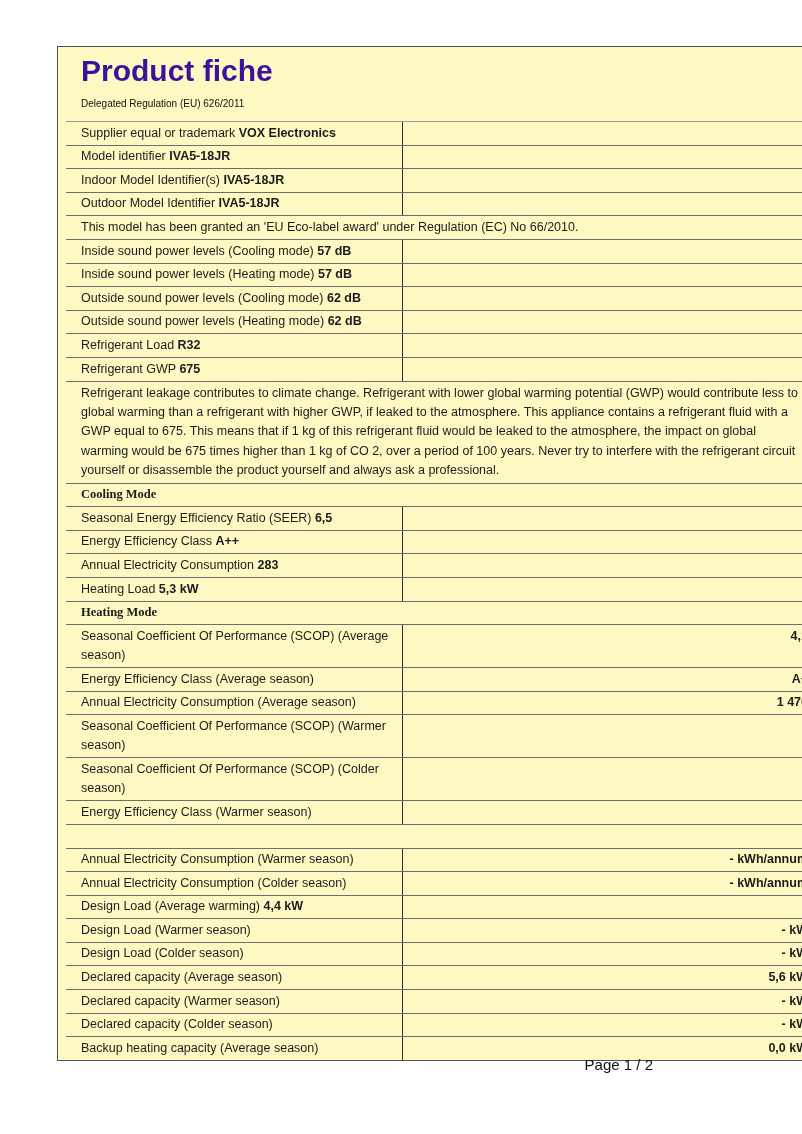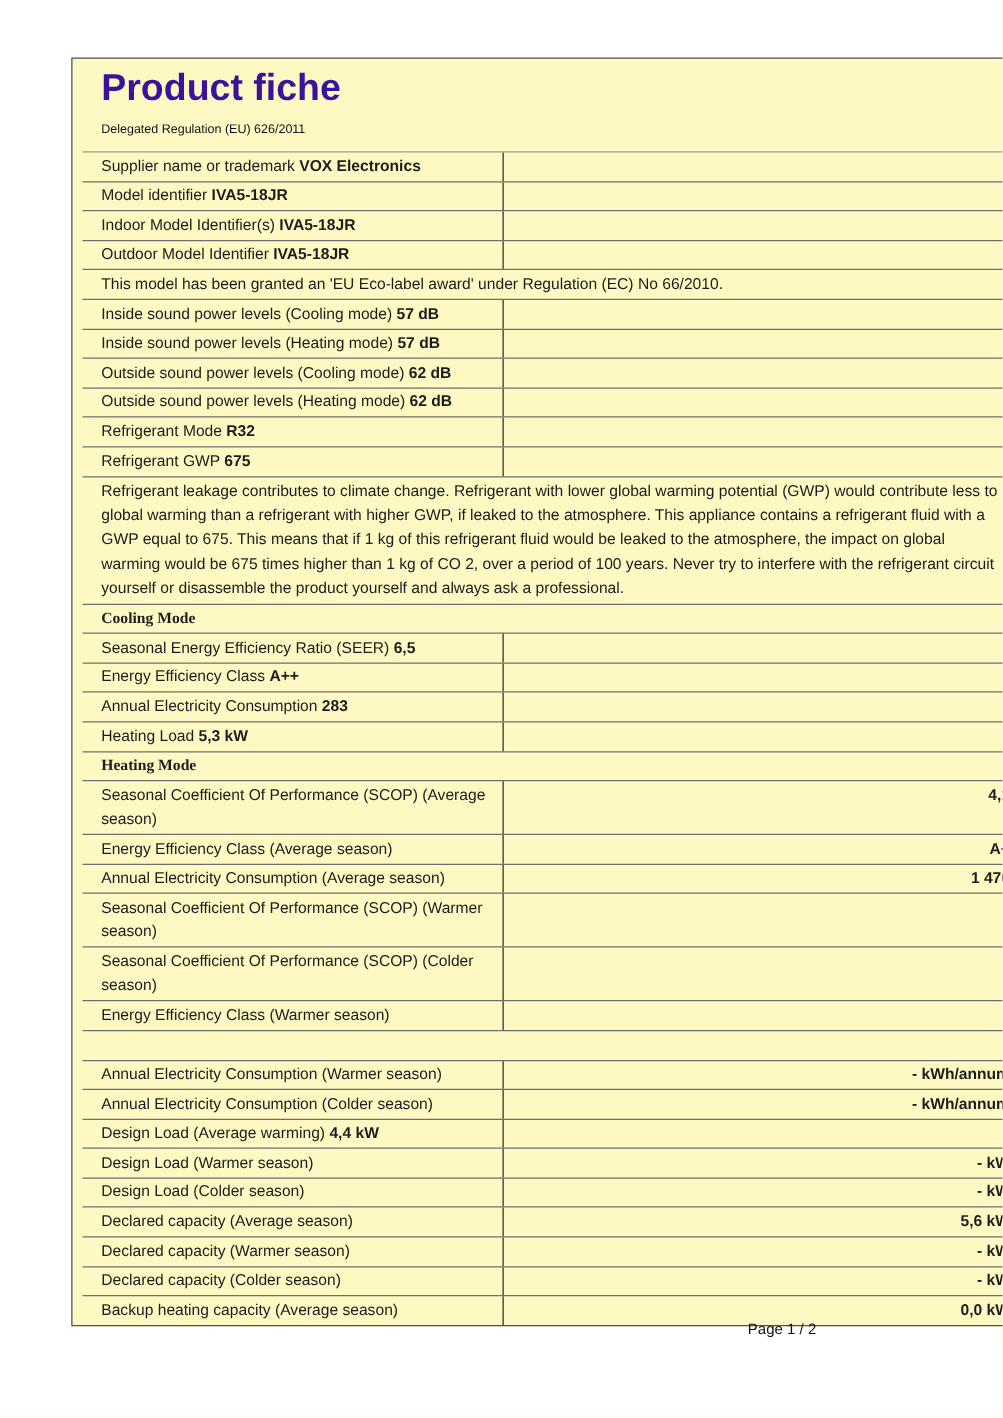--- a/index.html
+++ b/index.html
@@ -20,34 +20,34 @@
   .row:last-child{border-bottom:none;gap:40px;}
   .cell{font-size:12.5px;line-height:19.4px;padding:1.6px 10px 1.6px 15px;box-sizing:border-box;}
   .row.pair .left{width:337px;flex:0 0 auto;border-right:1px solid #2d2d2d;}
   .row.pair .right{flex:1 1 auto;text-align:right;font-weight:700;}
   .cell .b{font-weight:700;}
   .row.full .cell, .row.paragraph .cell, .row.section .cell{flex:1 1 auto;padding-right:14px;}
   .row.section .cell{font-weight:700;font-family:Liberation Serif, serif;}
   .row.paragraph .cell{padding-top:2px;padding-bottom:2px;}
   .footer{
     position:absolute;left:57px;top:1056px;width:596px;
-    text-align:right;font-size:12px;color:#111;
+    text-align:right;font-size:15px;color:#111;
   }
 </style>
 </head>
 <body>
 
 <div class="frame">
   <div class="header">
     <div class="title" style="color: rgb(58, 18, 155);">Product fiche</div>
     <div class="subtitle">Delegated Regulation (EU) 626/2011</div>
   </div>
   <div class="spec-table">
       <div class="row pair">
-        <div class="cell left"><span class="lbl">Supplier name or trademark </span><span class="b">VOX Electronics</span></div>
+        <div class="cell left"><span class="lbl">Supplier equal or trademark </span><span class="b">VOX Electronics</span></div>
         <div class="cell right"></div>
       </div>
       <div class="row pair">
         <div class="cell left"><span class="lbl">Model identifier </span><span class="b">IVA5-18JR</span></div>
         <div class="cell right"></div>
       </div>
       <div class="row pair">
         <div class="cell left"><span class="lbl">Indoor Model Identifier(s) </span><span class="b">IVA5-18JR</span></div>
         <div class="cell right"></div>
       </div>
@@ -68,21 +68,21 @@
       </div>
       <div class="row pair">
         <div class="cell left"><span class="lbl">Outside sound power levels (Cooling mode) </span><span class="b">62 dB</span></div>
         <div class="cell right"></div>
       </div>
       <div class="row pair">
         <div class="cell left"><span class="lbl">Outside sound power levels (Heating mode) </span><span class="b">62 dB</span></div>
         <div class="cell right"></div>
       </div>
       <div class="row pair">
-        <div class="cell left"><span class="lbl">Refrigerant Mode </span><span class="b">R32</span></div>
+        <div class="cell left"><span class="lbl">Refrigerant Load </span><span class="b">R32</span></div>
         <div class="cell right"></div>
       </div>
       <div class="row pair">
         <div class="cell left"><span class="lbl">Refrigerant GWP </span><span class="b">675</span></div>
         <div class="cell right"></div>
       </div>
       <div class="row paragraph">
         <div class="cell">Refrigerant leakage contributes to climate change. Refrigerant with lower global warming potential (GWP) would contribute less to global warming than a refrigerant with higher GWP, if leaked to the atmosphere. This appliance contains a refrigerant fluid with a GWP equal to 675. This means that if 1 kg of this refrigerant fluid would be leaked to the atmosphere, the impact on global warming would be 675 times higher than 1 kg of CO 2, over a period of 100 years. Never try to interfere with the refrigerant circuit yourself or disassemble the product yourself and always ask a professional.</div>
       </div>
       <div class="row section">

